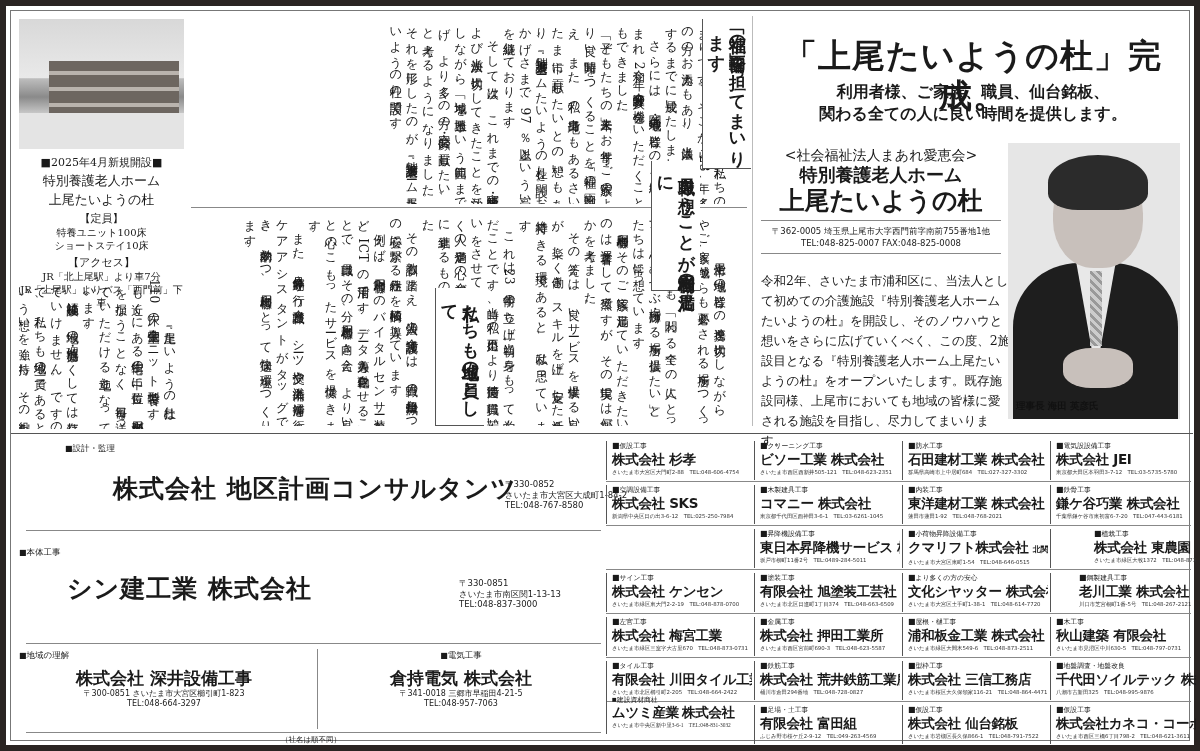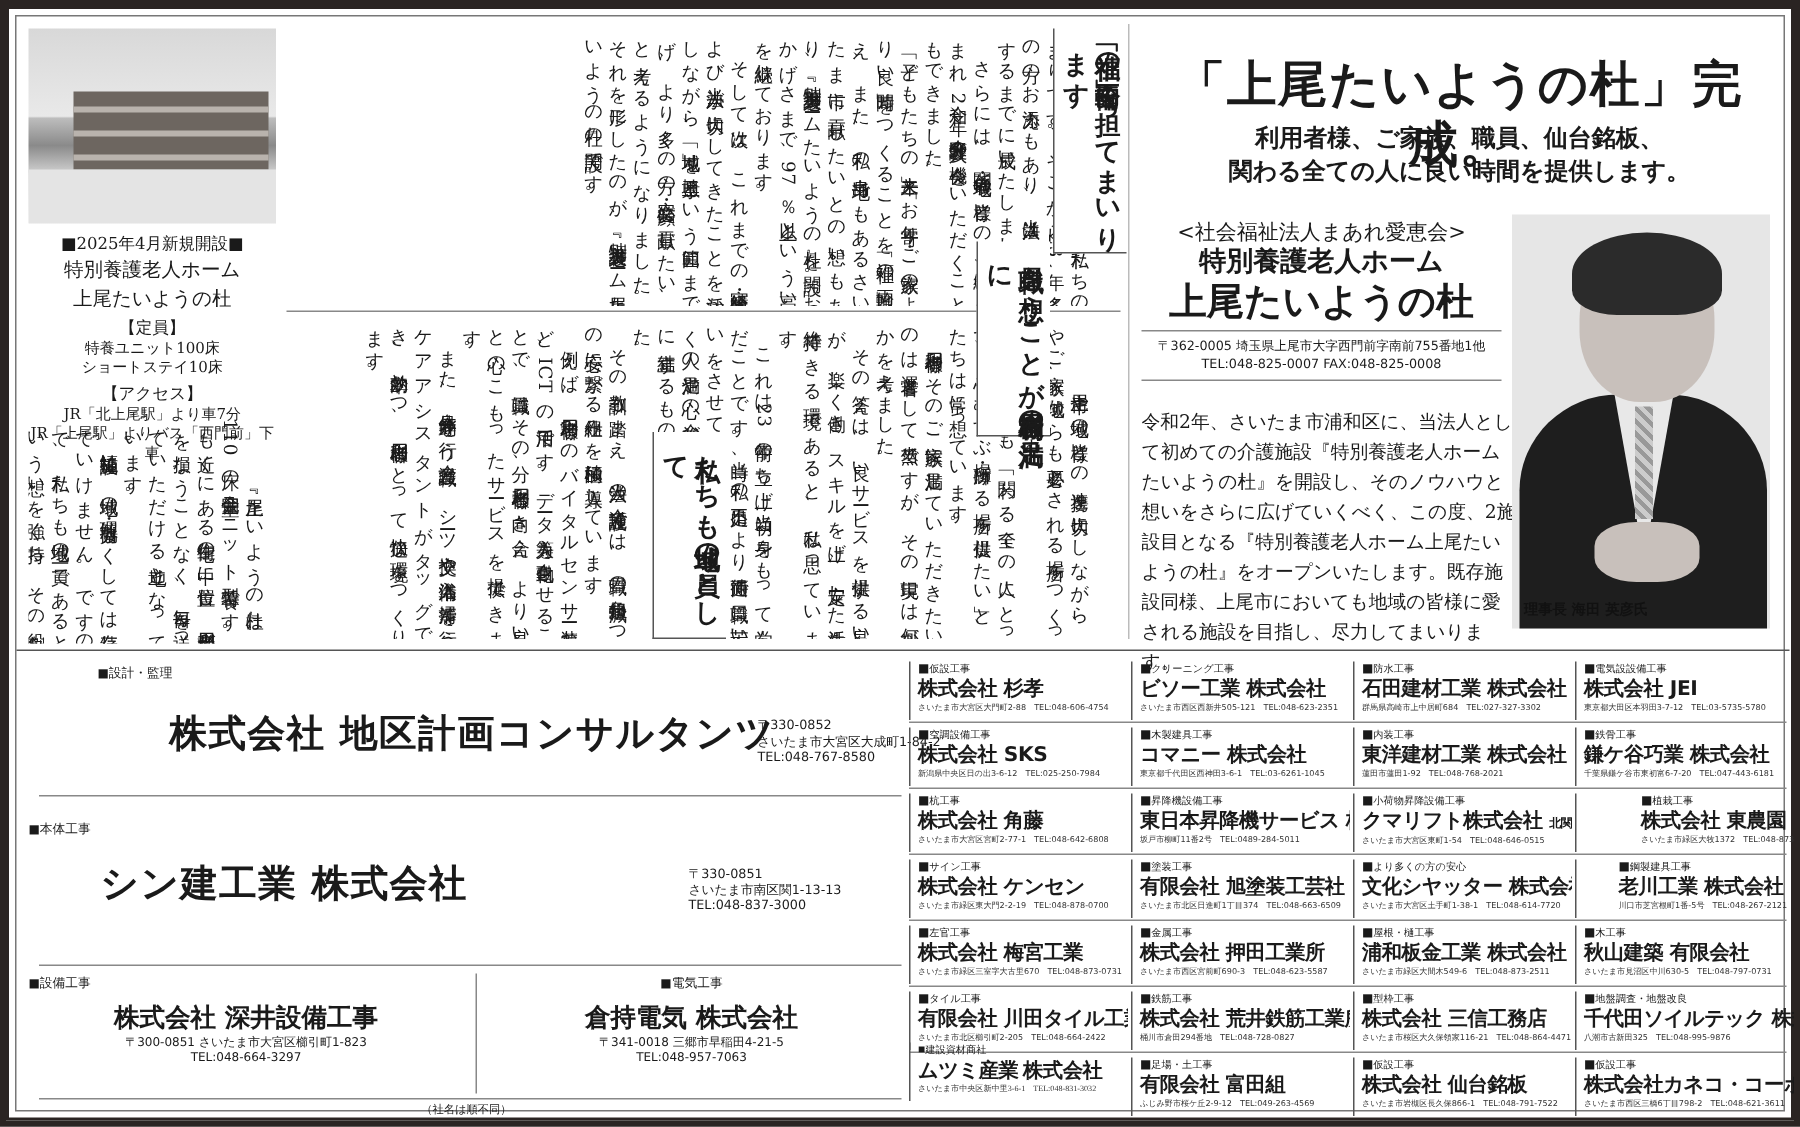--- a/index.html
+++ b/index.html
@@ -170,21 +170,21 @@
       <div class="name" style="top:26px;">シン建工業 株式会社</div>
       <div class="info" style="top:31px;">
         <div>〒330-0851</div>
         <div>さいたま市南区関1-13-13</div>
         <div>TEL:048-837-3000</div>
       </div>
     </div>
     <div class="rule-h" style="left:15px; top:208px; width:575px;"></div>
 
     <div class="sub-sponsor" style="left:8px; top:215px; width:290px;">
-      <div class="cat" style="text-align:left;">設備工事</div>
+      <div class="cat" style="text-align:left;">地域の理解</div>
       <div class="name">株式会社 深井設備工事</div>
       <div class="info">〒300-0851 さいたま市大宮区櫛引町1-823</div>
       <div class="info">TEL:048-664-3297</div>
     </div>
     <div class="rule-v" style="left:306px; top:214px; height:80px;"></div>
     <div class="sub-sponsor" style="left:310px; top:215px; width:280px;">
       <div class="cat" style="text-align:center;">電気工事</div>
       <div class="name">倉持電気 株式会社</div>
       <div class="info">〒341-0018 三郷市早稲田4-21-5</div>
       <div class="info">TEL:048-957-7063</div>
@@ -229,25 +229,20 @@
             <div class="cat">内装工事</div>
             <div class="name"><span>東洋建材工業 株式会社</span></div>
             <div class="info">蓮田市蓮田1-92　TEL:048-768-2021</div>
           </div>
           <div class="cell" style="left: 444px; top: 50px;">
             <div class="cat">鉄骨工事</div>
             <div class="name"><span>鎌ケ谷巧業 株式会社</span></div>
             <div class="info">千葉県鎌ケ谷市東初富6-7-20　TEL:047-443-6181</div>
           </div>
           <div class="hline" style="top: 134px;"></div>
-          <div class="cell" style="left: 0px; top: 94px;">
-            <div class="cat">杭工事</div>
-            <div class="name"><span>株式会社 角藤</span></div>
-            <div class="info">さいたま市大宮区宮町2-77-1　TEL:048-642-6808</div>
-          </div>
           <div class="cell" style="left: 148px; top: 94px;">
             <div class="cat">昇降機設備工事</div>
             <div class="name"><span>東日本昇降機サービス 株式会社</span></div>
             <div class="info">坂戸市柳町11番2号　TEL:0489-284-5011</div>
           </div>
           <div class="cell" style="left: 296px; top: 94px;">
             <div class="cat">小荷物昇降設備工事</div>
             <div class="name"><span>クマリフト株式会社</span> <small>北関東営業所</small></div>
             <div class="info">さいたま市大宮区東町1-54　TEL:048-646-0515</div>
           </div>

